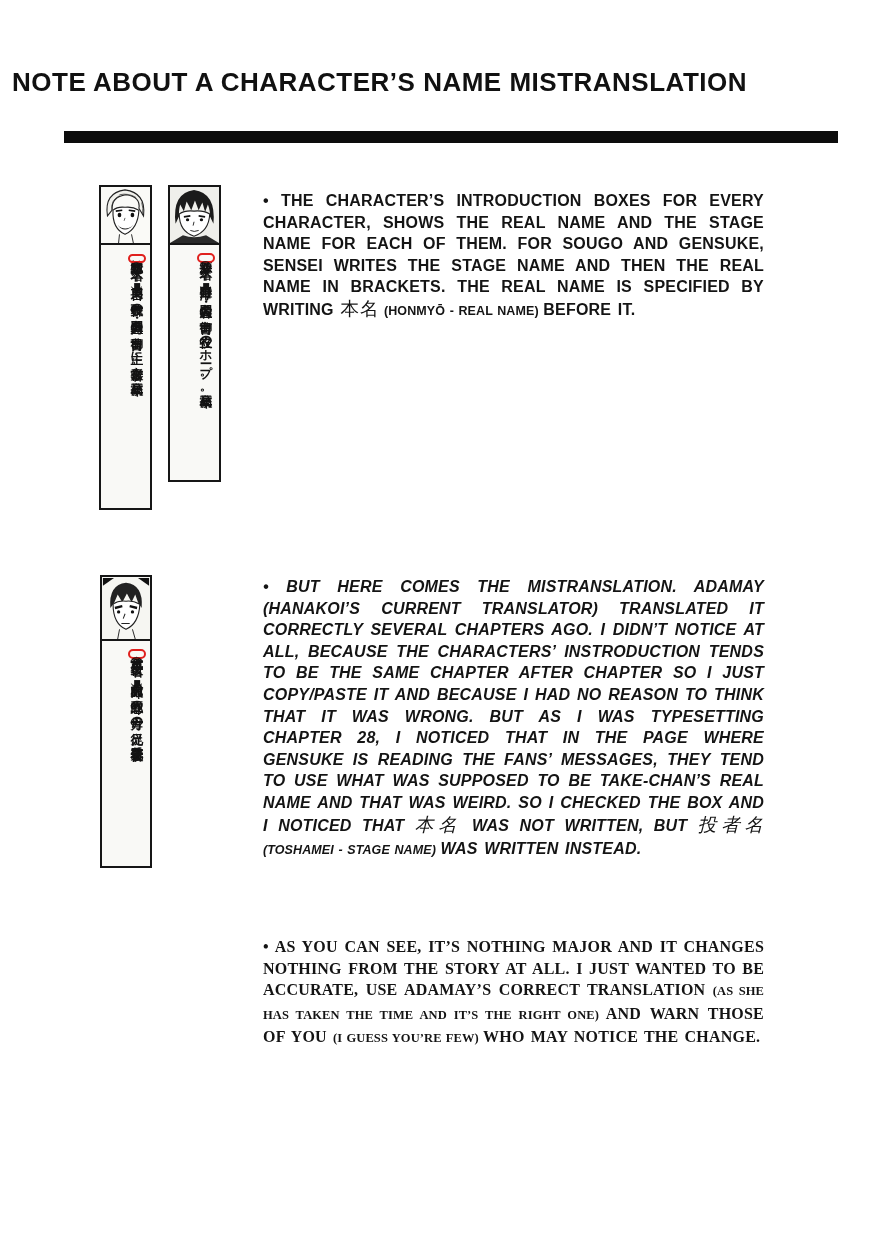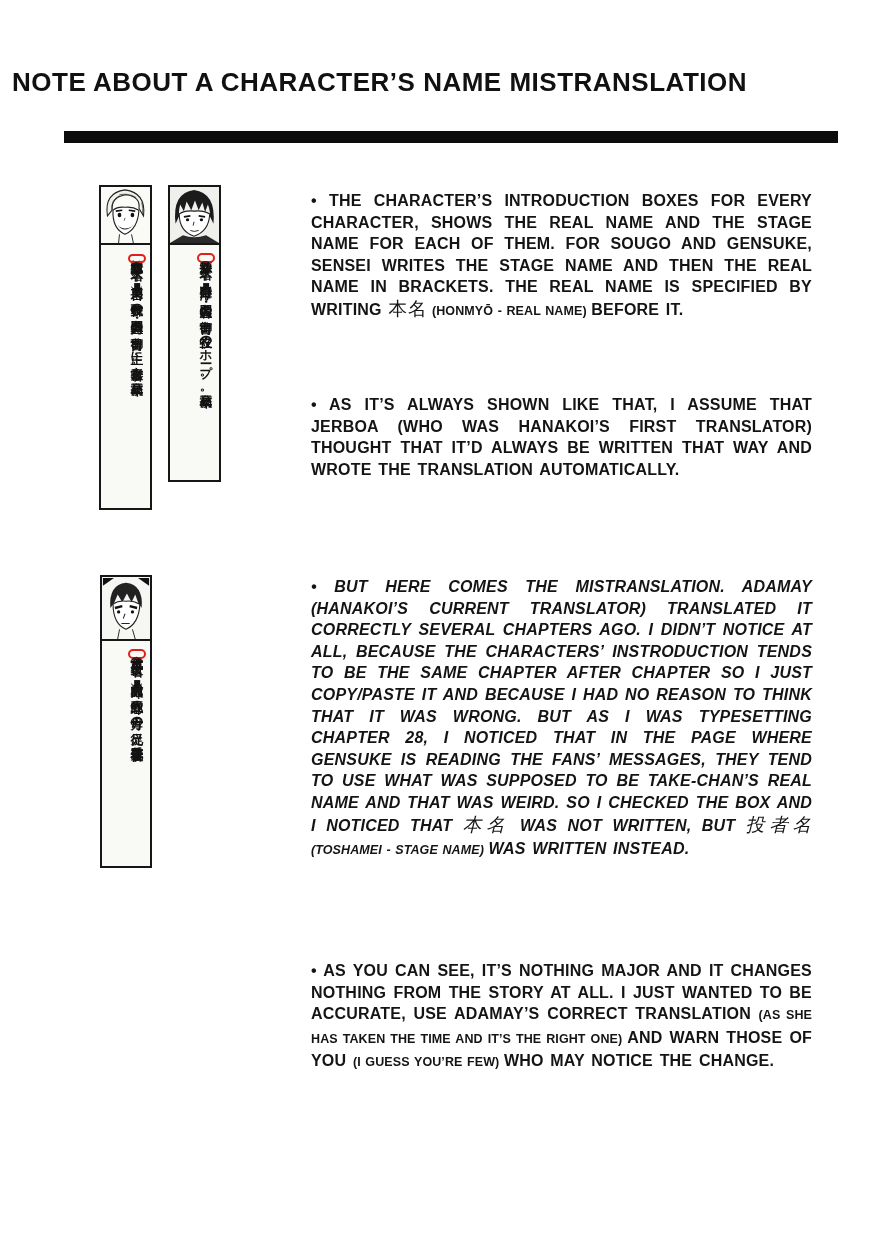--- a/index.html
+++ b/index.html
@@ -37,26 +37,26 @@
     font-family:"Liberation Sans",sans-serif;
   }
   .redbox{
     border:2px solid #e0201d;border-radius:5px;
     padding:2px 0;margin:1px 0;display:inline;color:#131313;
   }
   
   .para{
     position:absolute;left:263px;width:501px;
     font-weight:bold;font-size:16px;line-height:21.6px;
-    text-align:justify;color:#141414;letter-spacing:0.2px;word-spacing:2px;margin-left:48px;
+    text-align:justify;color:#141414;letter-spacing:0.2px;word-spacing:2px;
   }
   .para-1{top:190px;}
   .para-2{top:394px;}
   .para-3{top:576px;font-style:italic;}
-  .para-4{top:960px;}
+  .para-4{top:936px;font-family:Liberation Serif, serif;}
   .seg-small{font-size:12.5px;letter-spacing:0.1px;word-spacing:1px;}
   .seg-kanji{font-weight:normal;font-size:18.5px;letter-spacing:1px;}
 </style>
 </head>
 <body>
 
 <div class="page">
 
   <div class="title">NOTE ABOUT A CHARACTER’S NAME MISTRANSLATION</div>
 
@@ -109,17 +109,16 @@
         <ellipse cx="18" cy="36" rx="1.8" ry="1.8" fill="#111"></ellipse>
         <ellipse cx="33" cy="36" rx="1.8" ry="1.8" fill="#111"></ellipse>
         <path d="M25,38 L23,43 M21,48 L30,48" stroke="#222" stroke-width="1.1" fill="none"></path>
         <path d="M19,54 L17,64 M33,54 L36,64" stroke="#222" stroke-width="1" fill="none"></path>
       </svg>
     </div>
     <div class="vtext"><span>金子武市</span><span class="redbox">（役者名</span><span>　山村虎太郎）■惣五郎の母方の従兄。若手花形役者。</span></div>
   </div>
 
   <div class="para para-1"><span>• THE CHARACTER’S INTRODUCTION BOXES FOR EVERY CHARACTER, SHOWS THE REAL NAME AND THE STAGE NAME FOR EACH OF THEM. FOR SOUGO AND GENSUKE, SENSEI WRITES THE STAGE NAME AND THEN THE REAL NAME IN BRACKETS. THE REAL NAME IS SPECIFIED BY WRITING </span><span class="seg-kanji">本名</span><span class="seg-small"> (HONMYŌ - REAL NAME) </span><span>BEFORE IT.</span></div>
-  <div class="para para-2"><span>• AS IT’S ALWAYS SHOWN LIKE THAT, I ASSUME THAT JERBOA (WHO WAS HANAKOI’S FIRST TRANSLATOR) THOUGHT THAT IT’D ALWAYS BE WRITTEN THAT WAY AND WROTE THE TRANSLATION AUTOMATICALLY.</span></div>
   <div class="para para-3"><span>• BUT HERE COMES THE MISTRANSLATION. ADAMAY (HANAKOI’S CURRENT TRANSLATOR) TRANSLATED IT CORRECTLY SEVERAL CHAPTERS AGO. I DIDN’T NOTICE AT ALL, BECAUSE THE CHARACTERS’ INSTRODUCTION TENDS TO BE THE SAME CHAPTER AFTER CHAPTER SO I JUST COPY/PASTE IT AND BECAUSE I HAD NO REASON TO THINK THAT IT WAS WRONG. BUT AS I WAS TYPESETTING CHAPTER 28, I NOTICED THAT IN THE PAGE WHERE GENSUKE IS READING THE FANS’ MESSAGES, THEY TEND TO USE WHAT WAS SUPPOSED TO BE TAKE-CHAN’S REAL NAME AND THAT WAS WEIRD. SO I CHECKED THE BOX AND I NOTICED THAT </span><span class="seg-kanji">本名</span><span> WAS NOT WRITTEN, BUT </span><span class="seg-kanji">投者名</span><span class="seg-small"> (TOSHAMEI - STAGE NAME) </span><span>WAS WRITTEN INSTEAD.</span></div>
   <div class="para para-4"><span>• AS YOU CAN SEE, IT’S NOTHING MAJOR AND IT CHANGES NOTHING FROM THE STORY AT ALL. I JUST WANTED TO BE ACCURATE,  USE ADAMAY’S CORRECT TRANSLATION </span><span class="seg-small">(AS SHE HAS TAKEN THE TIME AND IT’S THE RIGHT ONE) </span><span>AND WARN THOSE OF YOU </span><span class="seg-small">(I GUESS YOU’RE FEW) </span><span>WHO MAY NOTICE THE CHANGE.</span></div>
 
 </div>
 
 </body></html>

